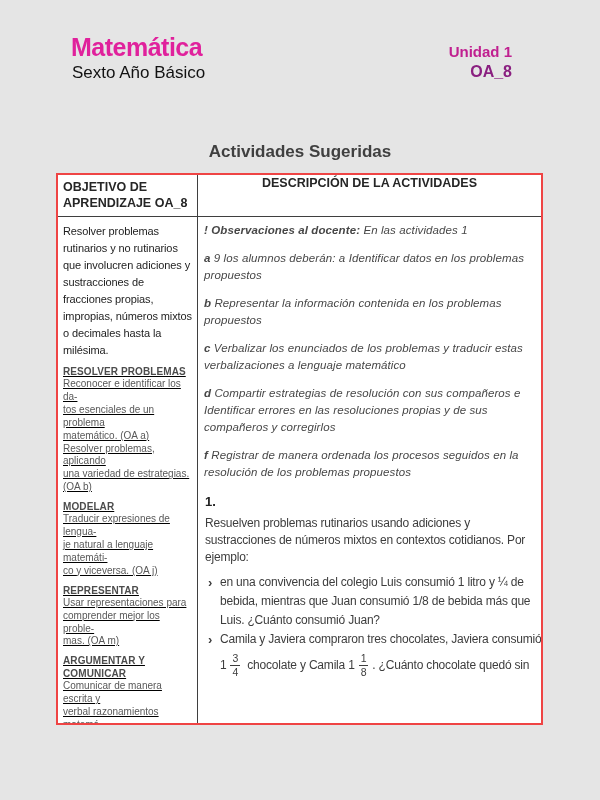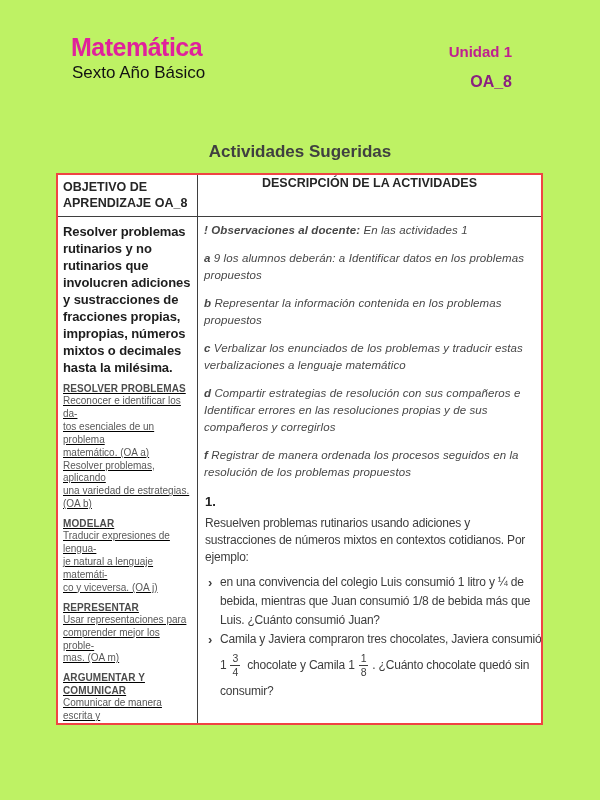--- a/index.html
+++ b/index.html
@@ -1,47 +1,47 @@
 <!DOCTYPE html>
 <html><head>
 <meta charset="utf-8">
 <style>
   * { margin:0; padding:0; box-sizing:border-box; }
   html,body { width:600px; height:800px; background:#ffffff; }
   body { font-family:"Liberation Sans", sans-serif; position:relative; overflow:hidden; }
 
-  .page { position:absolute; left:0; top:0; width:600px; height:800px; background:#bef264; }
+  .page { position:absolute; left:0; top:0; width:600px; height:800px; background:#e5e5e5; }
 
   
   .subject-title { position:absolute; left:71px; top:33px; font-size:25px; font-weight:bold;
                    color:#e0219c; letter-spacing:-0.5px; }
   .level-title   { position:absolute; left:72px; top:63px; font-size:17px; font-weight:normal; color:#121212; }
   .header-right  { position:absolute; left:400px; top:43px; width:112px; text-align:right; }
   .unit-label    { font-size:15px; font-weight:bold; color:#c02090; }
-  .oa-label      { font-size:16px; font-weight:bold; color:#8a2080; margin-top:13px; }
+  .oa-label      { font-size:16px; font-weight:bold; color:#8a2080; margin-top:3px; }
 
   
   .page-title { position:absolute; left:0; top:142px; width:600px; text-align:center;
                 font-size:17px; font-weight:bold; color:#404040; }
 
   
   .doc-table { position:absolute; left:56px; top:173px; width:487px; height:552px;
                border:2px solid #ef4444; display:grid;
                grid-template-columns:140px 1fr; grid-template-rows:42px 1fr; background:#fff; }
   .cell { overflow:hidden; }
   .col1 { border-right:1px solid #3f3f3f; }
   .hdr  { border-bottom:1px solid #3f3f3f; }
 
   .hdr-left  { padding:4px 4px 0 5px; font-size:12.5px; font-weight:bold; color:#262626; line-height:16px; }
   .hdr-right { padding:0 4px 0 4px; font-size:12.5px; font-weight:bold; color:#262626;
                text-align:center; line-height:16px; }
 
   
   .obj-cell { padding:6px 5px 0 5px; }
-  .obj-main { font-size:13px; font-weight:bold; color:#1d1d1d; line-height:17px; letter-spacing:-0.1px; }
+  .obj-main { font-size:11px; font-weight:normal; color:#1d1d1d; line-height:17px; letter-spacing:-0.1px; }
   .skills   { margin-top:5px; }
   .skill-group   { margin-top:6px;text-decoration:underline; }
   .skill-heading { font-size:10px; font-weight:bold; color:#4c4c4c; line-height:13px; letter-spacing:0.1px; }
   .skill-body    { font-size:10px; color:#585858; line-height:12.9px; white-space:pre-line; }
 
   
   .desc-cell { padding:5px 4px 0 6px; position:relative; }
   .note { font-style:italic; font-size:11.5px; color:#474747; line-height:17px; margin-bottom:11px;
           letter-spacing:0.1px; }
   .note b { font-weight:bold; }
@@ -140,20 +140,19 @@
 Luis. ¿Cuánto consumió Juan?</div>
         </div>
 
         <div class="bullet">
           <div class="bullet-marker">›</div>
           <div class="bullet-text">
             <div class="pre">Camila y Javiera compraron tres chocolates, Javiera consumió</div>
             <div class="frac-line">
               <span>1</span><span class="frac"><span class="num">3</span><span class="den">4</span></span><span> chocolate y Camila </span><span>1</span><span class="frac"><span class="num">1</span><span class="den">8</span></span><span>. ¿Cuánto chocolate quedó sin</span>
             </div>
-            <div>consumir?</div>
           </div>
         </div>
 
       </div>
     </div>
   </div>
 </div>
 
 </body></html>

